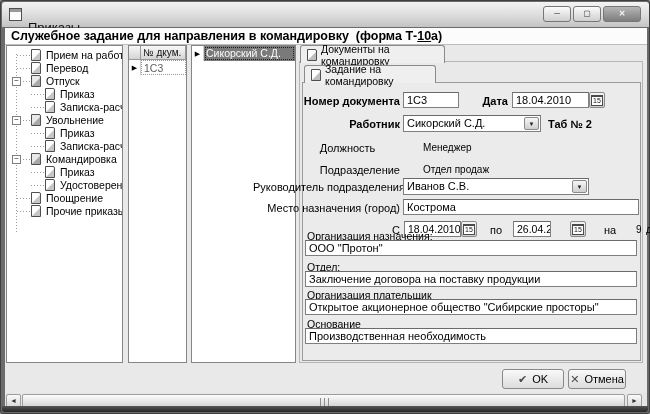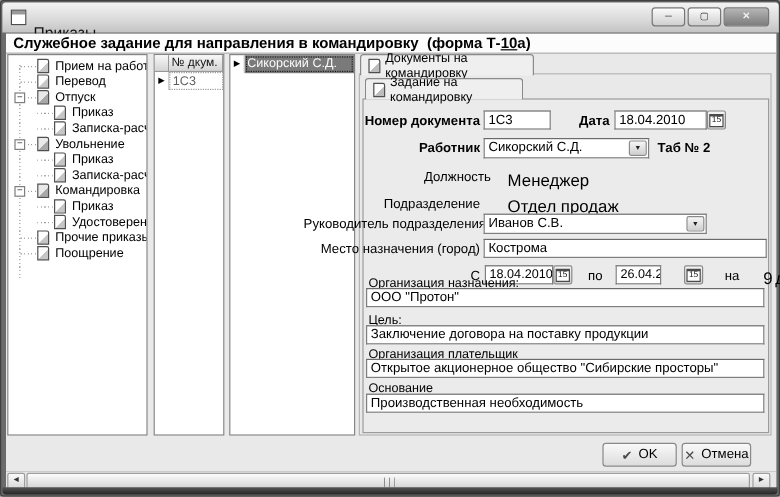--- a/index.html
+++ b/index.html
@@ -55,21 +55,21 @@
   .page-inner { position:absolute; left:301px; top:81px; width:339px; height:279px; border:1px solid #9b9b9b; background:#ebebeb; }
   .tab { position:absolute; height:18px; background:#efefef; border:1px solid #8a8a8a; border-bottom:none; border-radius:3px 3px 0 0; display:flex; align-items:center; gap:4px; padding:0 6px; font-size:10.5px; color:#000; z-index:3; }
   .tab-outer { left:299px; top:44px; width:145px; }
   .tab-inner { left:303px; top:64px; width:132px; }
   .doc-ico { width:10px; height:12px; background:linear-gradient(135deg,#fdfdfd 55%,#bdbdbd 56%); border:1px solid #4f4f4f; border-radius:0 2px 0 0; flex:none; }
 
   
   .lbl { position:absolute; font-size:11px; color:#000; text-align:right; white-space:nowrap; z-index:4; }
   .lbl.b { font-weight:bold; }
   .lbl.left { text-align:left; }
-  .val { position:absolute; font-size:14px; color:#000; white-space:nowrap; z-index:4;padding-left:12px; }
+  .val { position:absolute; font-size:10px; color:#000; white-space:nowrap; z-index:4;padding-left:12px; }
   .inp { position:absolute; background:#fff; border:1px solid #7f7f7f; border-top-color:#6a6a6a; font-size:11px; line-height:13px; padding:1px 3px; white-space:nowrap; overflow:hidden; z-index:4; }
   .combo { padding-right:17px; }
   .ddbtn { position:absolute; right:1px; top:1px; bottom:1px; width:15px; background:linear-gradient(#f6f6f6,#cfcfcf); border:1px solid #8a8a8a; border-radius:2px; font-size:6px; color:#222; text-align:center; line-height:12px; }
   .calbtn { position:absolute; width:16px; height:16px; background:linear-gradient(#f6f6f6,#cfcfcf); border:1px solid #8a8a8a; border-radius:2px; display:flex; align-items:center; justify-content:center; z-index:4; }
   .cal-ico { font-size:7px; line-height:8px; color:#111; background:#fff; border:1px solid #4a4a4a; border-top:2px solid #4a4a4a; padding:0 1px; font-style:normal; }
 
   
   .btn { position:absolute; top:368px; height:20px; background:linear-gradient(#f9f9f9,#dcdcdc); border:1px solid #898989; border-radius:3px; display:flex; align-items:center; justify-content:center; gap:5px; font-size:11px; color:#000; }
   .btn .bic { font-size:11px; color:#4a4a4a; }
 
@@ -156,26 +156,26 @@
         <span class="tlabel" style="left: 51px;">Приказ</span>
       </div>
       <div class="trow">
         <span class="stub" style="left: 24px; width: 13px;"></span>
         <span class="tico" style="left: 38px;"></span>
         <span class="tlabel" style="left: 51px;">Удостоверение</span>
       </div>
       <div class="trow">
         <span class="stub" style="left: 10px; width: 13px;"></span>
         <span class="tico" style="left: 24px;"></span>
+        <span class="tlabel" style="left: 37px;">Поощрение</span>
+      </div>
+      <div class="trow">
+        <span class="stub" style="left: 10px; width: 13px;"></span>
+        <span class="tico" style="left: 24px;"></span>
         <span class="tlabel" style="left: 37px;">Прочие приказы</span>
-      </div>
-      <div class="trow">
-        <span class="stub" style="left: 10px; width: 13px;"></span>
-        <span class="tico" style="left: 24px;"></span>
-        <span class="tlabel" style="left: 37px;">Поощрение</span>
       </div>
     </div>
 
   <div class="grid grid1">
     <div class="ghead">
       <div class="gh mark"></div>
       <div class="gh main">№ дкум.</div>
     </div>
     <div class="grow">
       <div class="gm">▶</div>
@@ -209,21 +209,21 @@
       <i class="cal-ico">15</i>
     </div>
 
   <div class="lbl b" style="left:320px;top:117px;width:79px;">Работник</div>
   <div class="inp combo" style="left:402px;top:114px;width:138px;height:17px;">
     <span>Сикорский С.Д.</span>
     <span class="ddbtn">▼</span>
   </div>
   <div class="lbl b left" style="left:547px;top:117px;">Таб № 2</div>
 
-  <div class="lbl" style="left:319px;top:141px;width:89px;">Должность</div>
+  <div class="lbl" style="left:302px;top:141px;width:89px;text-align:center;">Должность</div>
   <div class="val" style="left:410px;top:141px;">Менеджер</div>
   <div class="lbl" style="left:300px;top:163px;width:99px;">Подразделение</div>
   <div class="val" style="left:410px;top:163px;">Отдел продаж</div>
 
   <div class="lbl" style="left:252px;top:180px;width:147px;">Руководитель подразделения</div>
   <div class="inp combo" style="left:402px;top:177px;width:186px;height:17px;">
     <span>Иванов С.В.</span>
     <span class="ddbtn">▼</span>
   </div>
 
@@ -240,21 +240,21 @@
   <div class="calbtn" style="left:569px;top:220px;">
       <i class="cal-ico">15</i>
     </div>
   <div class="lbl left" style="left:603px;top:223px;">на</div>
   <div class="val" style="left:623px;top:223px;">9</div>
   <div class="val" style="left:633px;top:223px;">дн.</div>
 
   <div class="lbl left" style="left:306px;top:229px;font-size:10.5px;">Организация назначения:</div>
   <div class="inp" style="left:304px;top:239px;width:332px;height:16px;">ООО "Протон"</div>
 
-  <div class="lbl left" style="left:306px;top:260px;font-size:10.5px;">Цель:</div>
+  <div class="lbl left" style="left:306px;top:260px;font-size:10.5px;">Отдел:</div>
   <div class="inp" style="left:304px;top:270px;width:332px;height:16px;">Заключение договора на поставку продукции</div>
 
   <div class="lbl left" style="left:306px;top:288px;font-size:10.5px;">Организация плательщик</div>
   <div class="inp" style="left:304px;top:298px;width:332px;height:16px;">Открытое акционерное общество "Сибирские просторы"</div>
 
   <div class="lbl left" style="left:306px;top:317px;font-size:10.5px;text-align:right;">Основание</div>
   <div class="inp" style="left:304px;top:327px;width:332px;height:16px;">Производственная необходимость</div>
 
   <div class="btn" style="left:501px;width:62px;">
     <span class="bic">✔</span>

